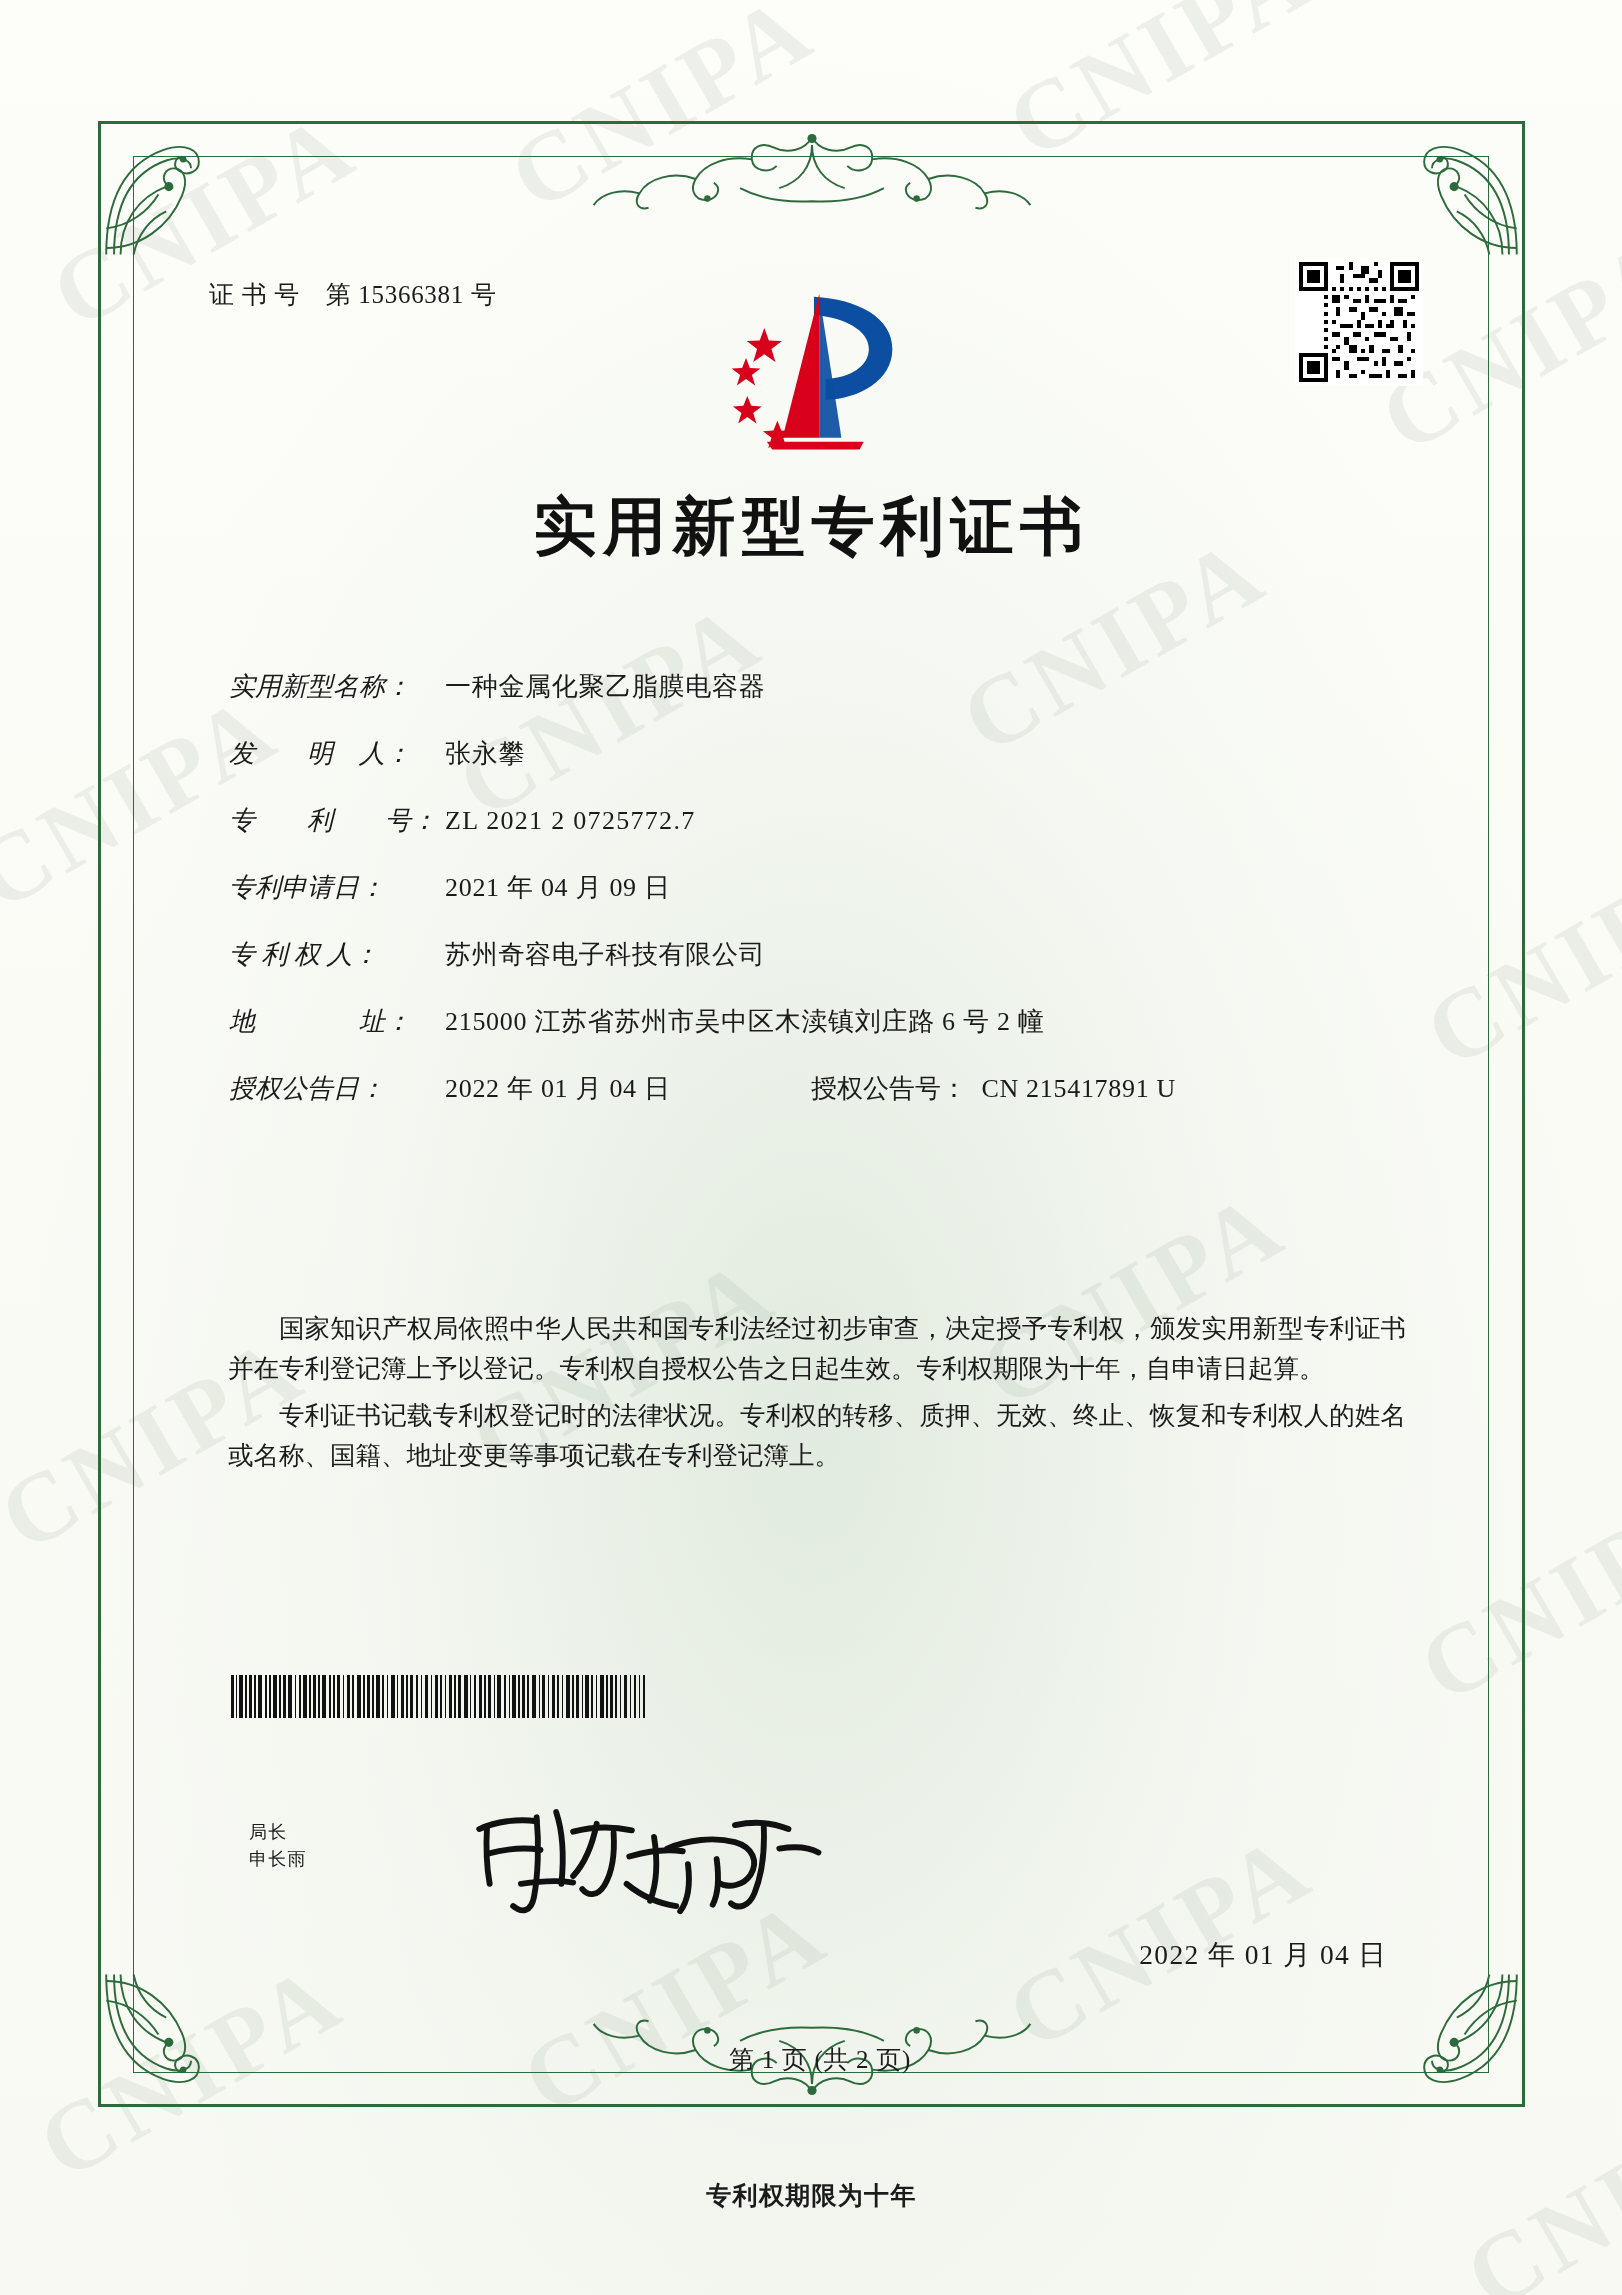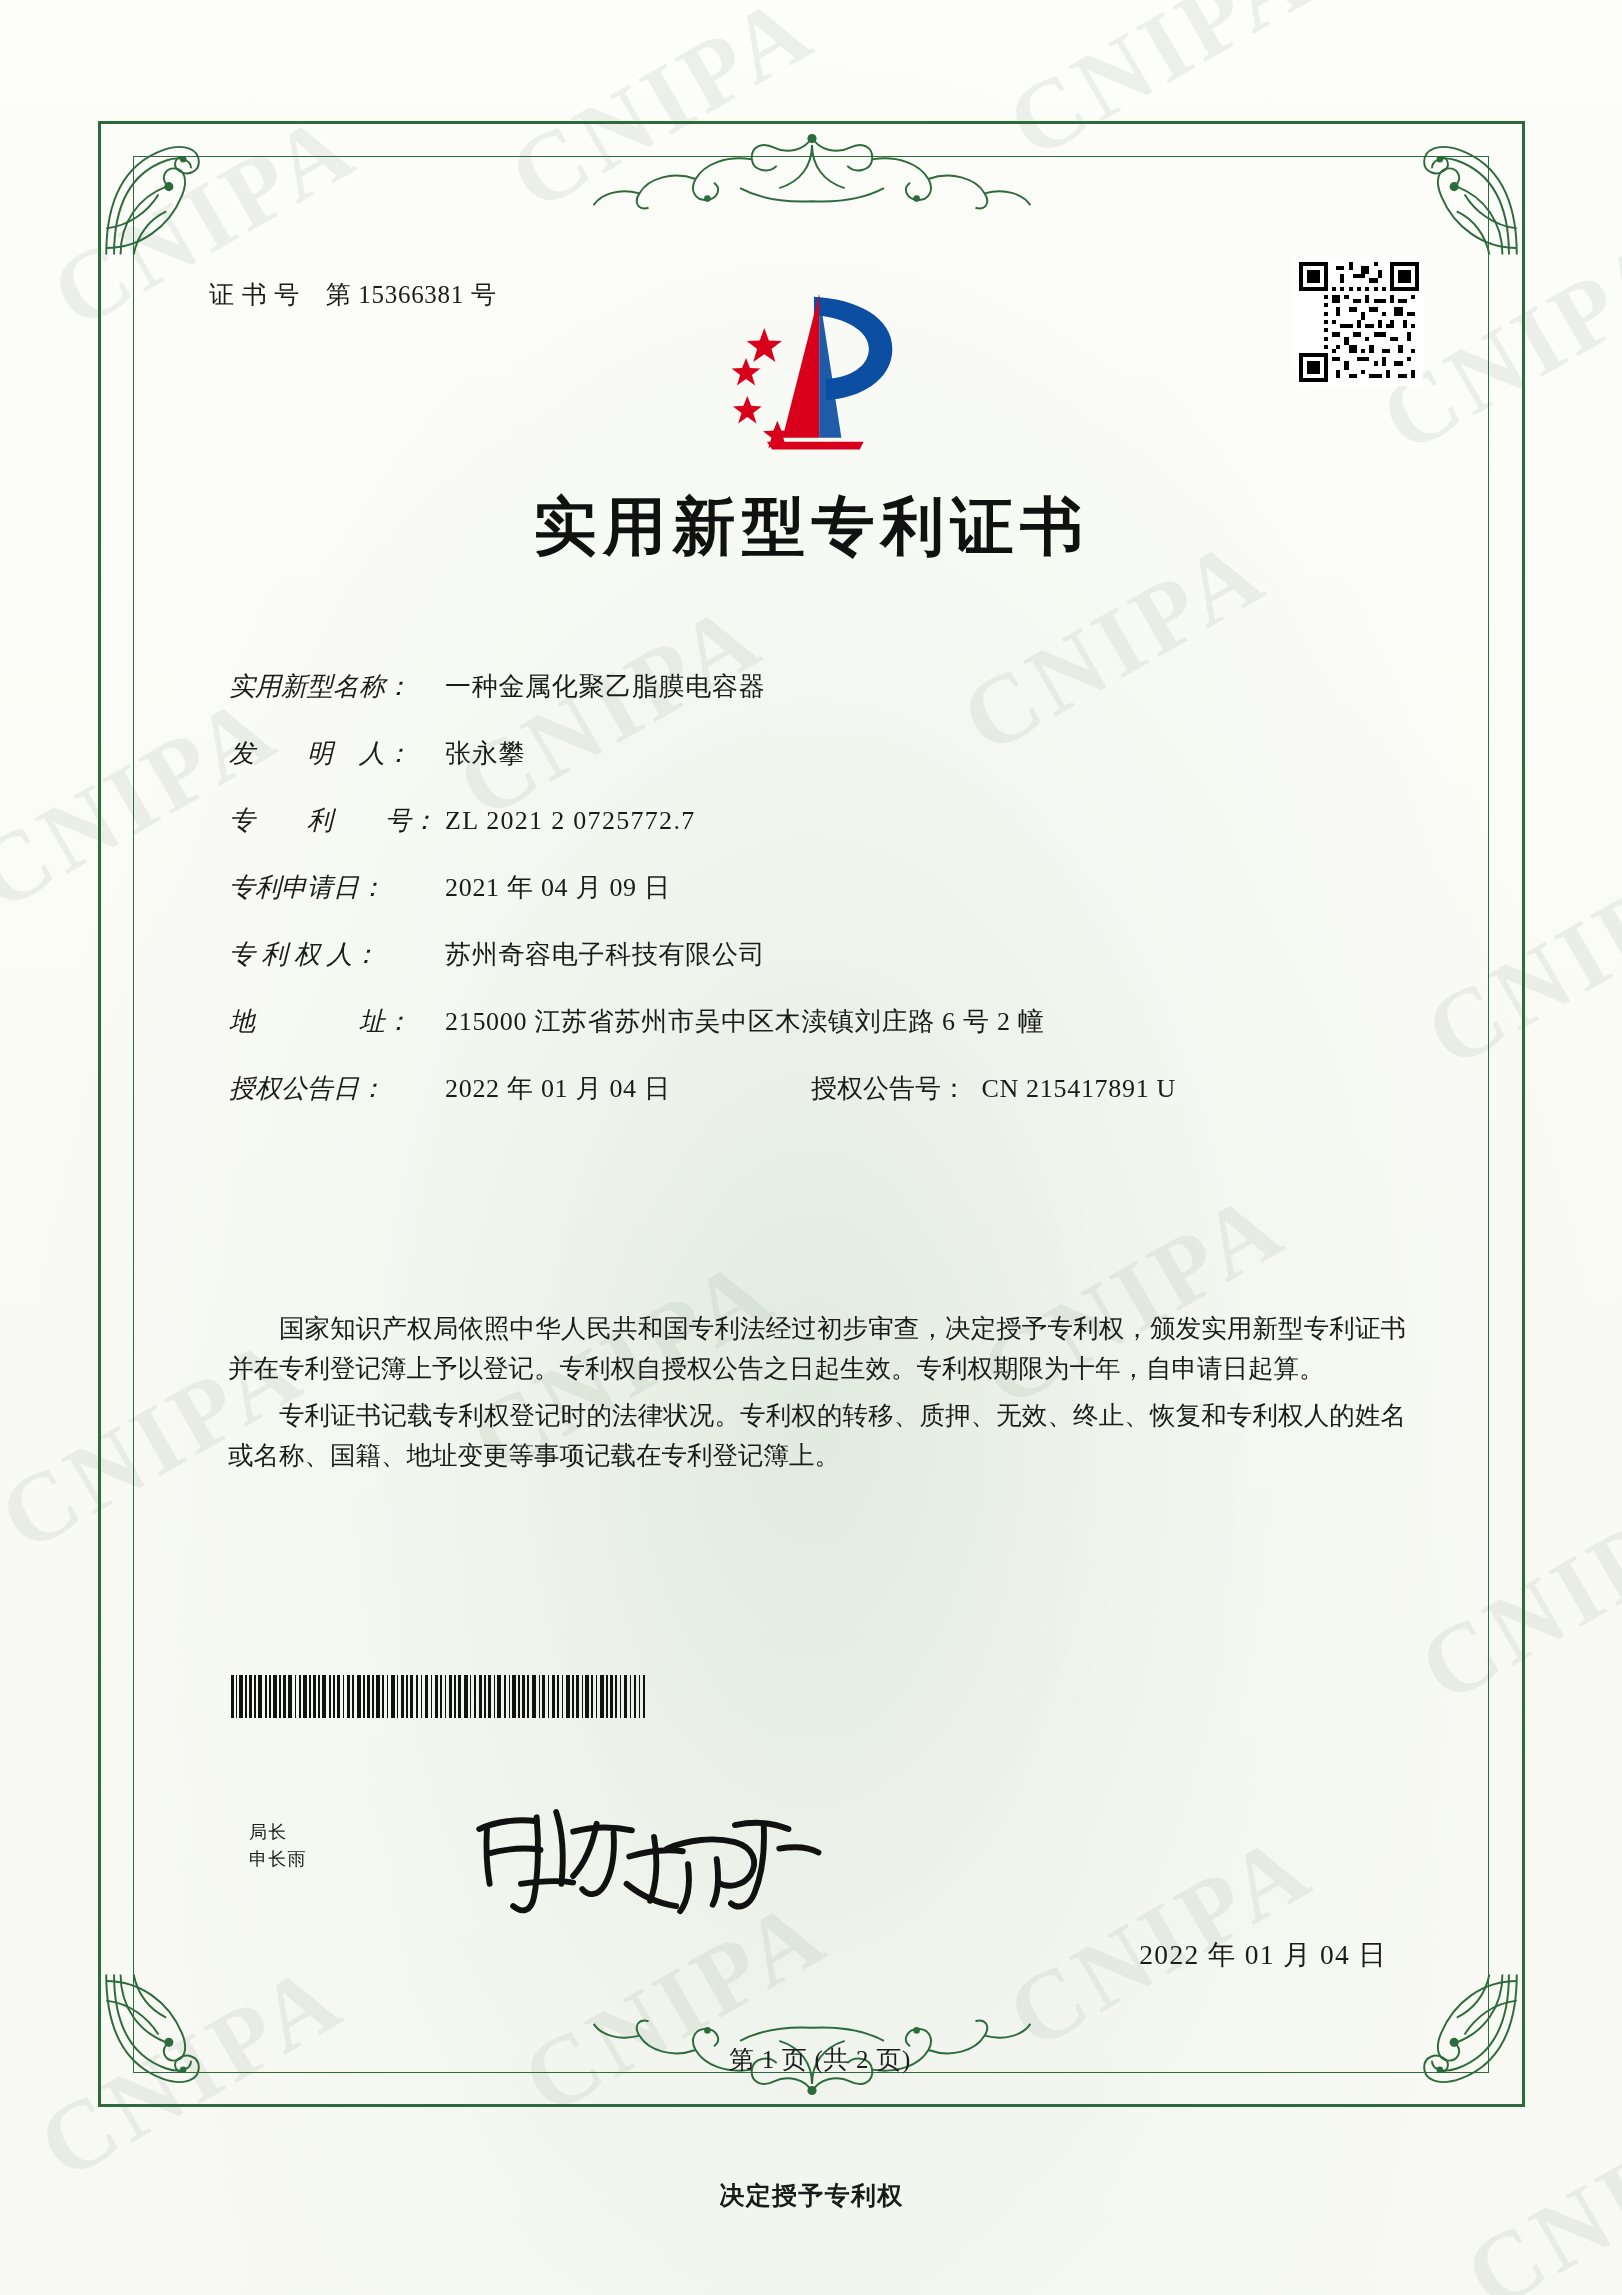--- a/index.html
+++ b/index.html
@@ -590,16 +590,16 @@
     <path d="M424 60 C452 54 482 56 506 66"></path>
     <path d="M468 58 C470 96 466 134 454 164 C446 184 430 190 418 180"></path>
     <path d="M492 96 C516 92 538 94 552 102"></path>
     <path d="M258 150 C280 168 306 180 334 184"></path>
   </svg>
 
   <div id="issue-date">2022 年 01 月 04 日</div>
 
   <div id="page-number">第 1 页 (共 2 页)</div>
 
-  <div id="footer-note">决定授予专利权</div>
+  <div id="footer-note">专利权期限为十年</div>
 
 </div>
 
 
 </body></html>

